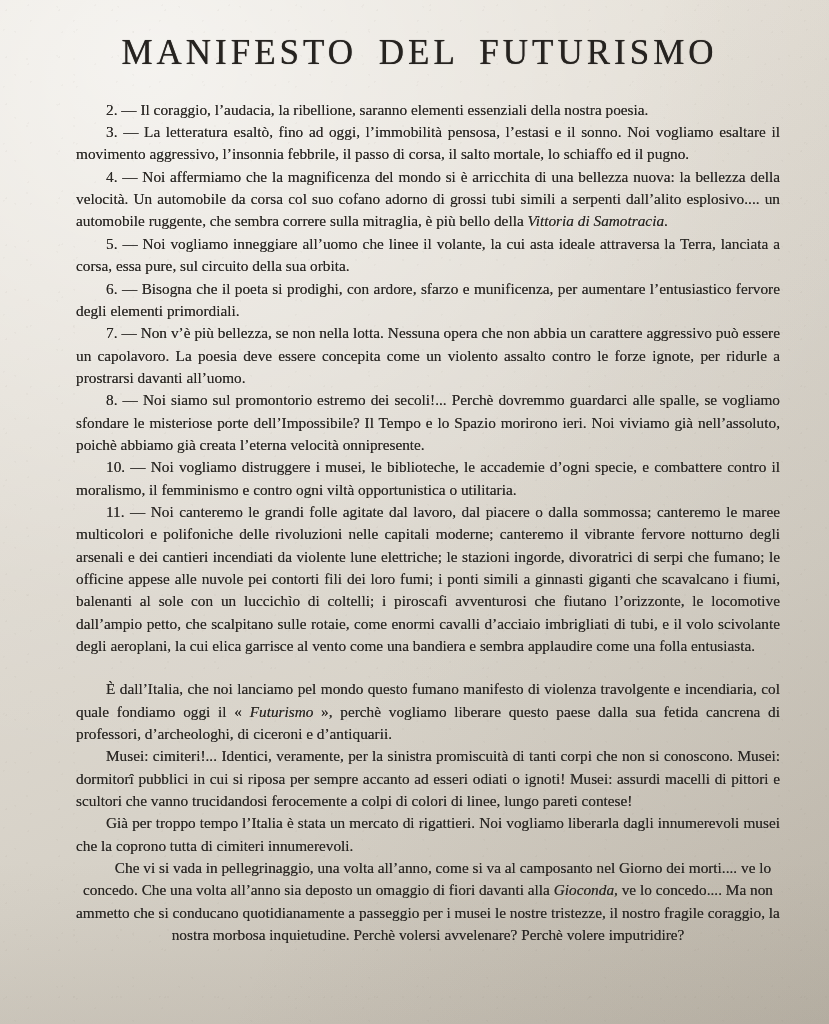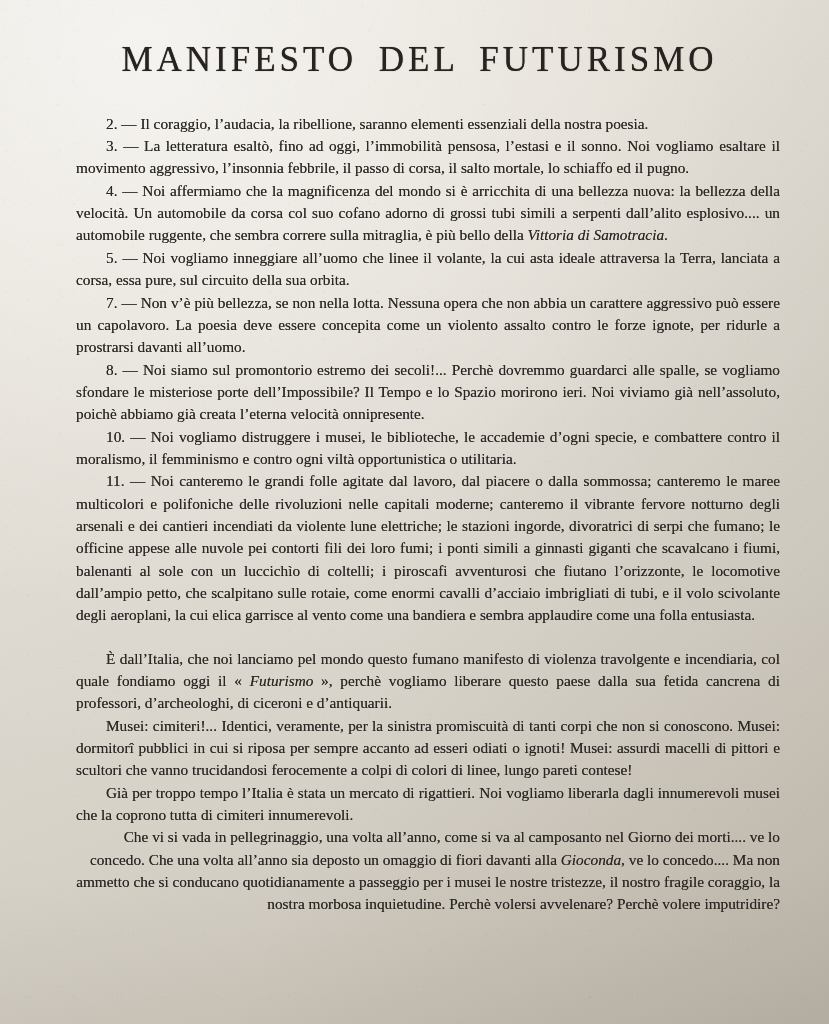--- a/index.html
+++ b/index.html
@@ -64,21 +64,21 @@
   }
 
   .content {
     position: relative;
     z-index: 2;
     padding: 0;
   }
 
   
   .title {
-    margin: 12px;
+    margin: 5px;
     padding: 30px 0 0 0;
     text-align: center;
     font-family: "Liberation Serif", "DejaVu Serif", serif;
     font-size: 35px;
     font-weight: 400;
     letter-spacing: 4.0px;
     color: #262320;
     text-shadow: 0 0 0.7px rgba(38,35,32,0.85);
     word-spacing: 9px;
     line-height: 1.05;
@@ -95,21 +95,21 @@
     text-align: justify;
     text-justify: inter-word;
     text-indent: 30px;
     font-size: 15.3px;
     line-height: 22.35px;
     color: #2a2724;
     text-shadow: 0 0 0.55px rgba(42,39,36,0.7);
     font-family: "Liberation Serif", "DejaVu Serif", serif;
   }
   .para:last-child {
-    text-align: right;
+    text-align: center;
   }
   .para em {
     font-style: italic;
   }
   .closing-first {
     margin-top: 21px;
   }
   .num {
     white-space: nowrap;
   }
@@ -129,20 +129,21 @@
 
 
       <p class="para"><span class="num">2.</span> <span>—</span> <span>Il coraggio, l’audacia, la ribellione, saranno elementi essenziali della nostra poesia.</span></p>
 
       <p class="para"><span class="num">3.</span> <span>—</span> <span>La letteratura esaltò, fino ad oggi, l’immobilità pensosa, l’estasi e il sonno. Noi vogliamo esaltare il movimento aggressivo, l’insonnia febbrile, il passo di corsa, il salto mortale, lo schiaffo ed il pugno.</span></p>
 
       <p class="para"><span class="num">4.</span> <span>—</span> <span>Noi affermiamo che la magnificenza del mondo si è arricchita di una bellezza nuova: la bellezza della velocità. Un automobile da corsa col suo cofano adorno di grossi tubi simili a serpenti dall’alito esplosivo.... un automobile ruggente, che sembra correre sulla mitraglia, è più bello della </span><em>Vittoria di Samotracia</em><span>.</span></p>
 
       <p class="para"><span class="num">5.</span> <span>—</span> <span>Noi vogliamo inneggiare all’uomo che linee il volante, la cui asta ideale attraversa la Terra, lanciata a corsa, essa pure, sul circuito della sua orbita.</span></p>
 
+      <p class="para"><span class="num">6.</span> <span>—</span> <span>Bisogna che il poeta si prodighi, con ardore, sfarzo e munificenza, per aumentare l’entusiastico fervore degli elementi primordiali.</span></p>
 
       <p class="para"><span class="num">7.</span> <span>—</span> <span>Non v’è più bellezza, se non nella lotta. Nessuna opera che non abbia un carattere aggressivo può essere un capolavoro. La poesia deve essere concepita come un violento assalto contro le forze ignote, per ridurle a prostrarsi davanti all’uomo.</span></p>
 
       <p class="para"><span class="num">8.</span> <span>—</span> <span>Noi siamo sul promontorio estremo dei secoli!... Perchè dovremmo guardarci alle spalle, se vogliamo sfondare le misteriose porte dell’Impossibile? Il Tempo e lo Spazio morirono ieri. Noi viviamo già nell’assoluto, poichè abbiamo già creata l’eterna velocità onnipresente.</span></p>
 
 
       <p class="para"><span class="num">10.</span> <span>—</span> <span>Noi vogliamo distruggere i musei, le biblioteche, le accademie d’ogni specie, e combattere contro il moralismo, il femminismo e contro ogni viltà opportunistica o utilitaria.</span></p>
 
       <p class="para"><span class="num">11.</span> <span>—</span> <span>Noi canteremo le grandi folle agitate dal lavoro, dal piacere o dalla sommossa; canteremo le maree multicolori e polifoniche delle rivoluzioni nelle capitali moderne; canteremo il vibrante fervore notturno degli arsenali e dei cantieri incendiati da violente lune elettriche; le stazioni ingorde, divoratrici di serpi che fumano; le officine appese alle nuvole pei contorti fili dei loro fumi; i ponti simili a ginnasti giganti che scavalcano i fiumi, balenanti al sole con un luccichìo di coltelli; i piroscafi avventurosi che fiutano l’orizzonte, le locomotive dall’ampio petto, che scalpitano sulle rotaie, come enormi cavalli d’acciaio imbrigliati di tubi, e il volo scivolante degli aeroplani, la cui elica garrisce al vento come una bandiera e sembra applaudire come una folla entusiasta.</span></p>
 

